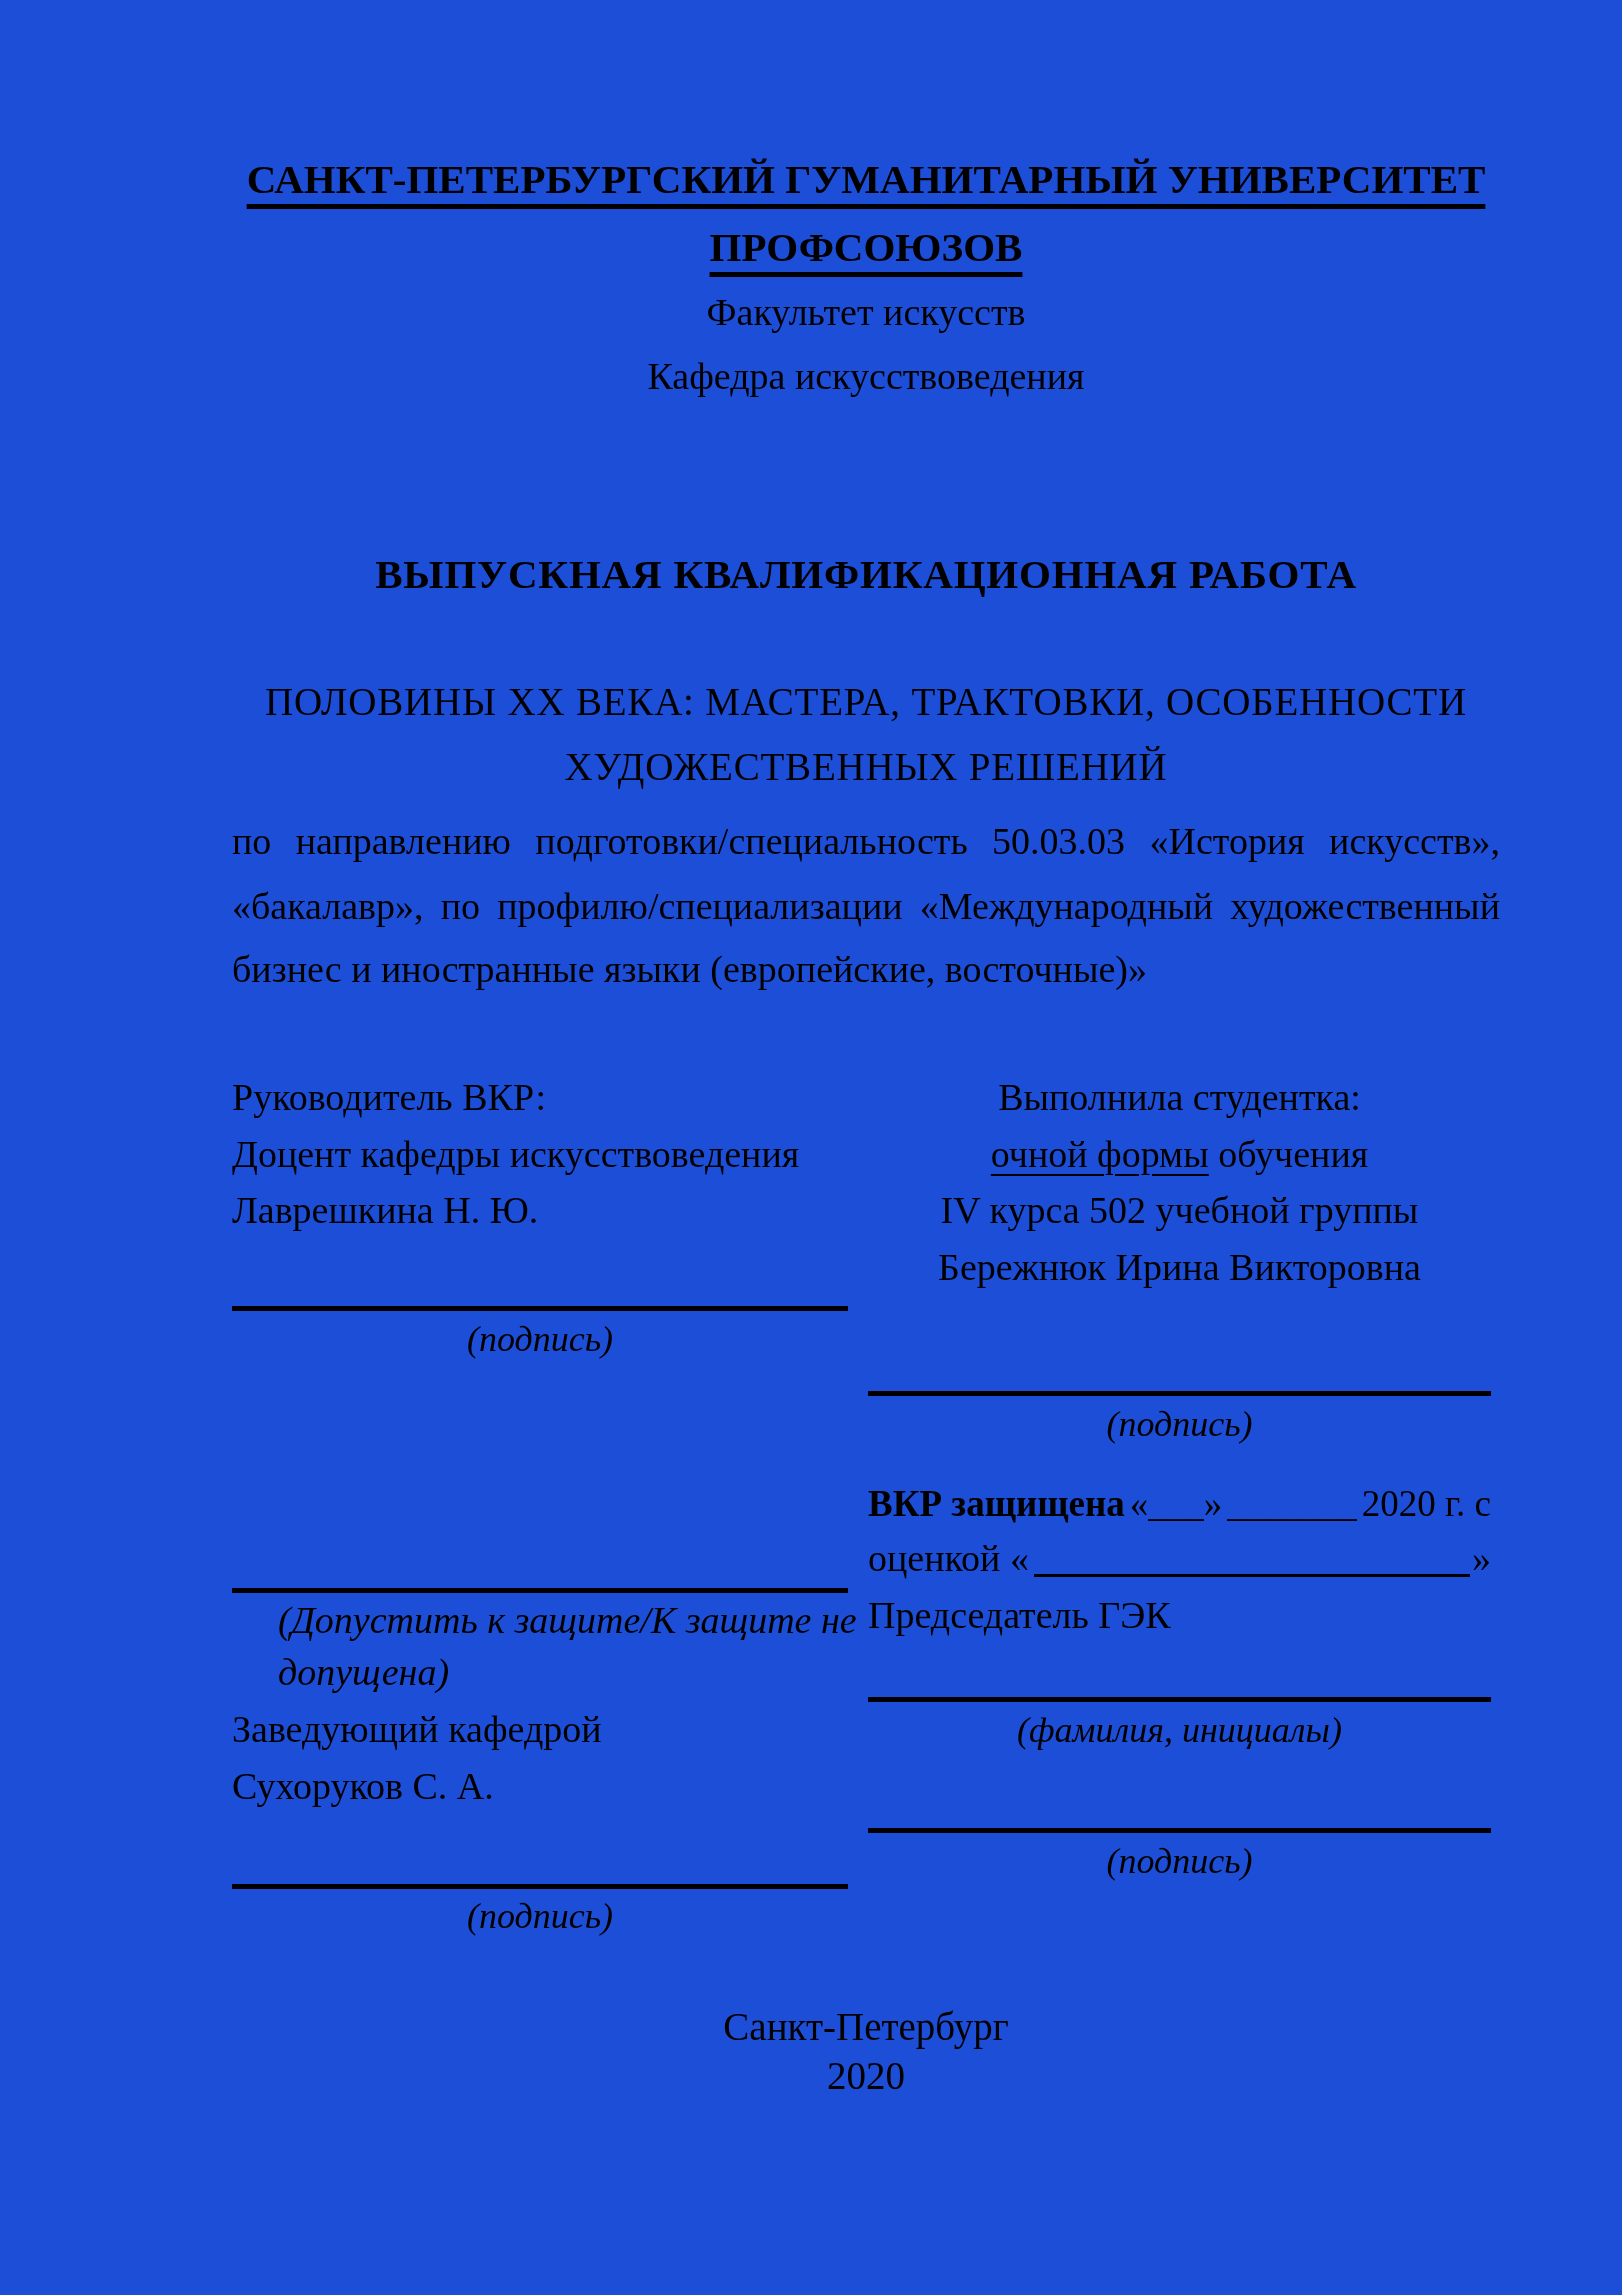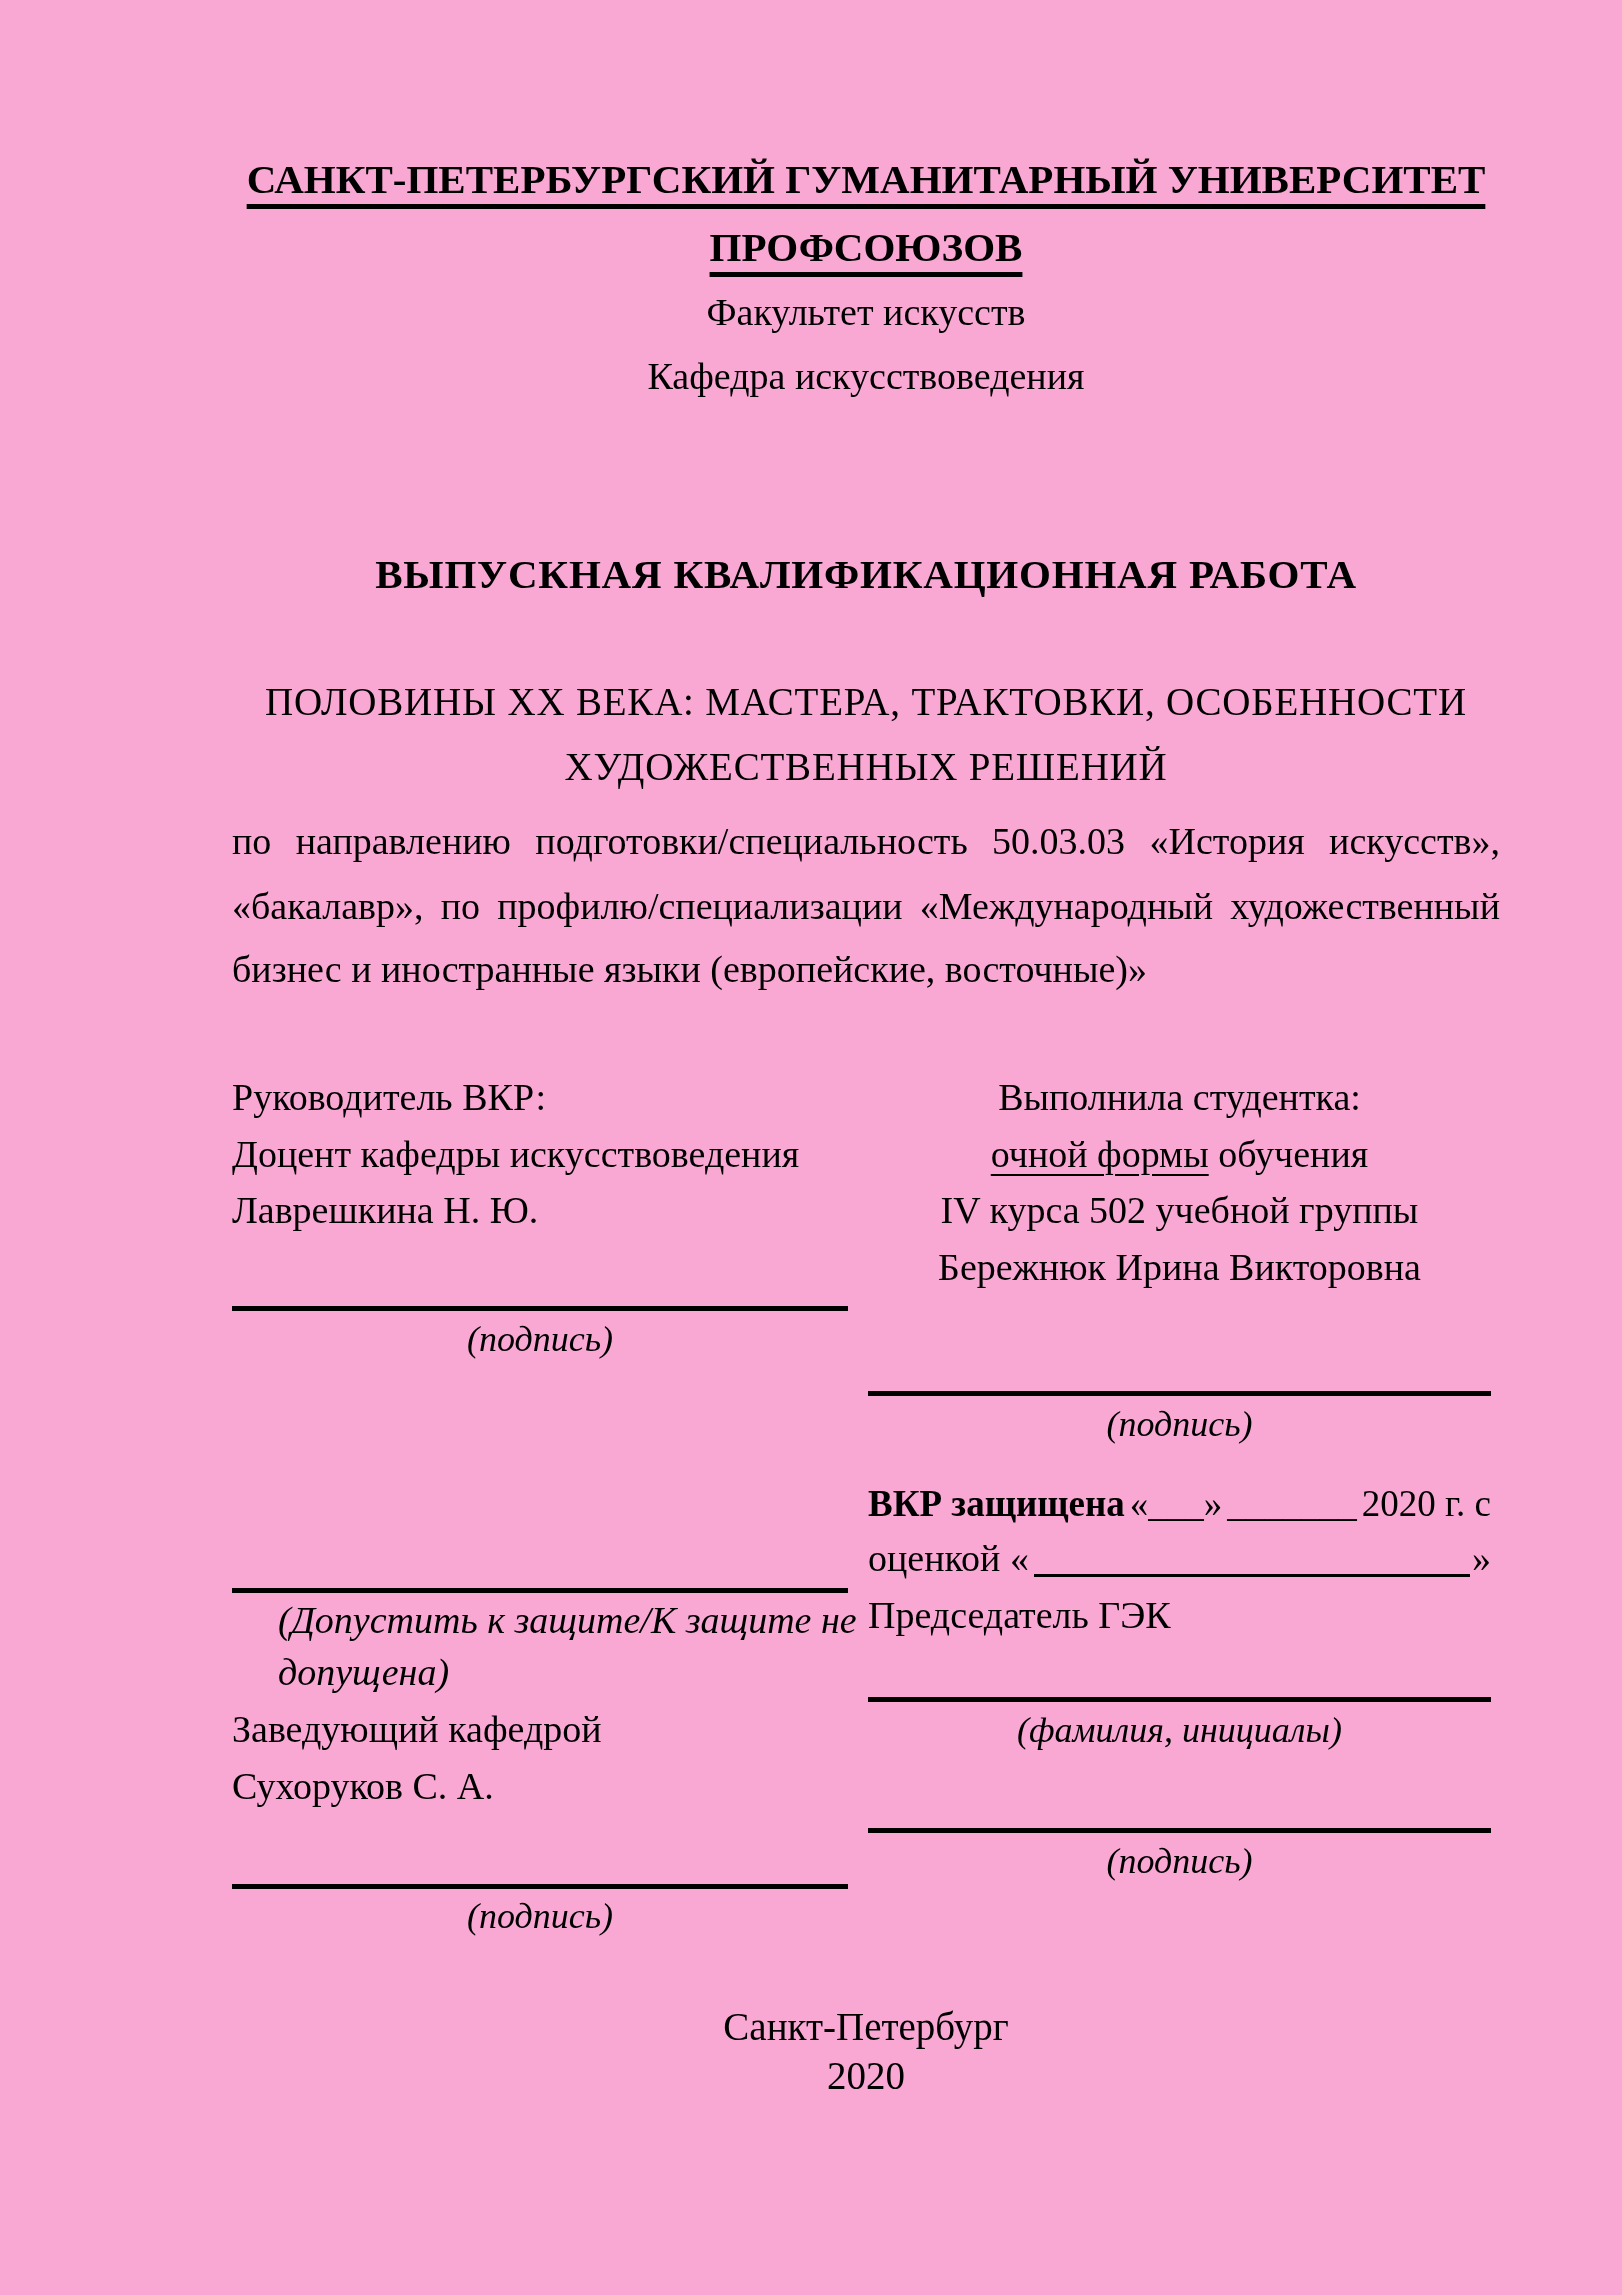--- a/index.html
+++ b/index.html
@@ -4,21 +4,21 @@
 <style>
   html, body {
     margin: 0;
     padding: 0;
     background: #ffffff;
   }
   .page {
     position: relative;
     width: 1623px;
     height: 2295px;
-    background: #f9a8d4;
+    background: #1d4ed8;
     color: #000000;
     font-family: "Liberation Serif", "DejaVu Serif", serif;
     overflow: hidden;
   }
   .row { position: absolute; }
 
   
   .band { left: 232px; width: 1268px; }
 
   

